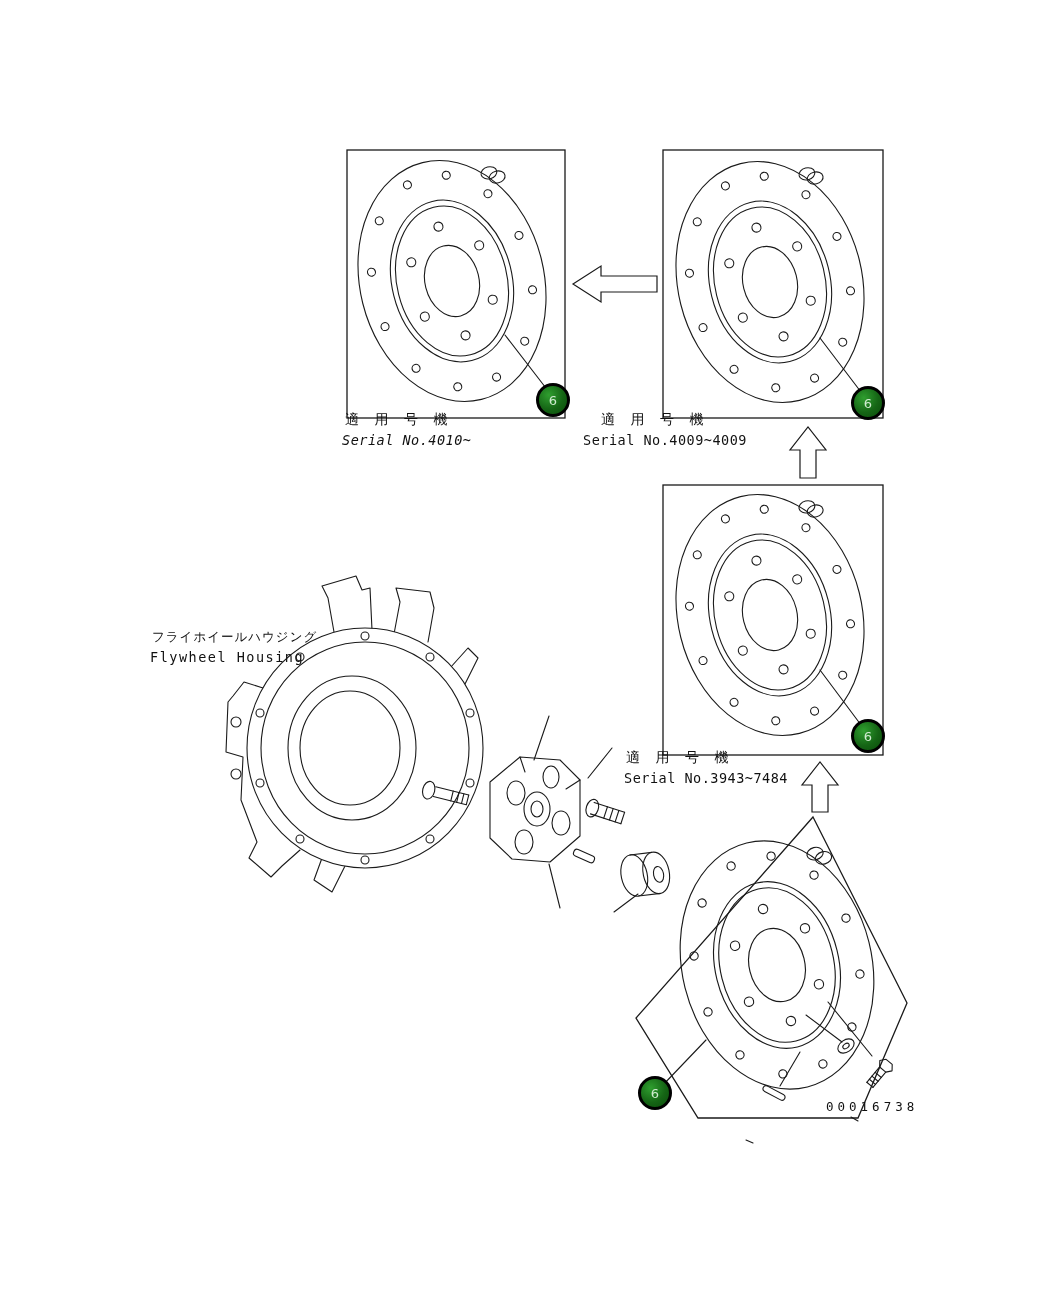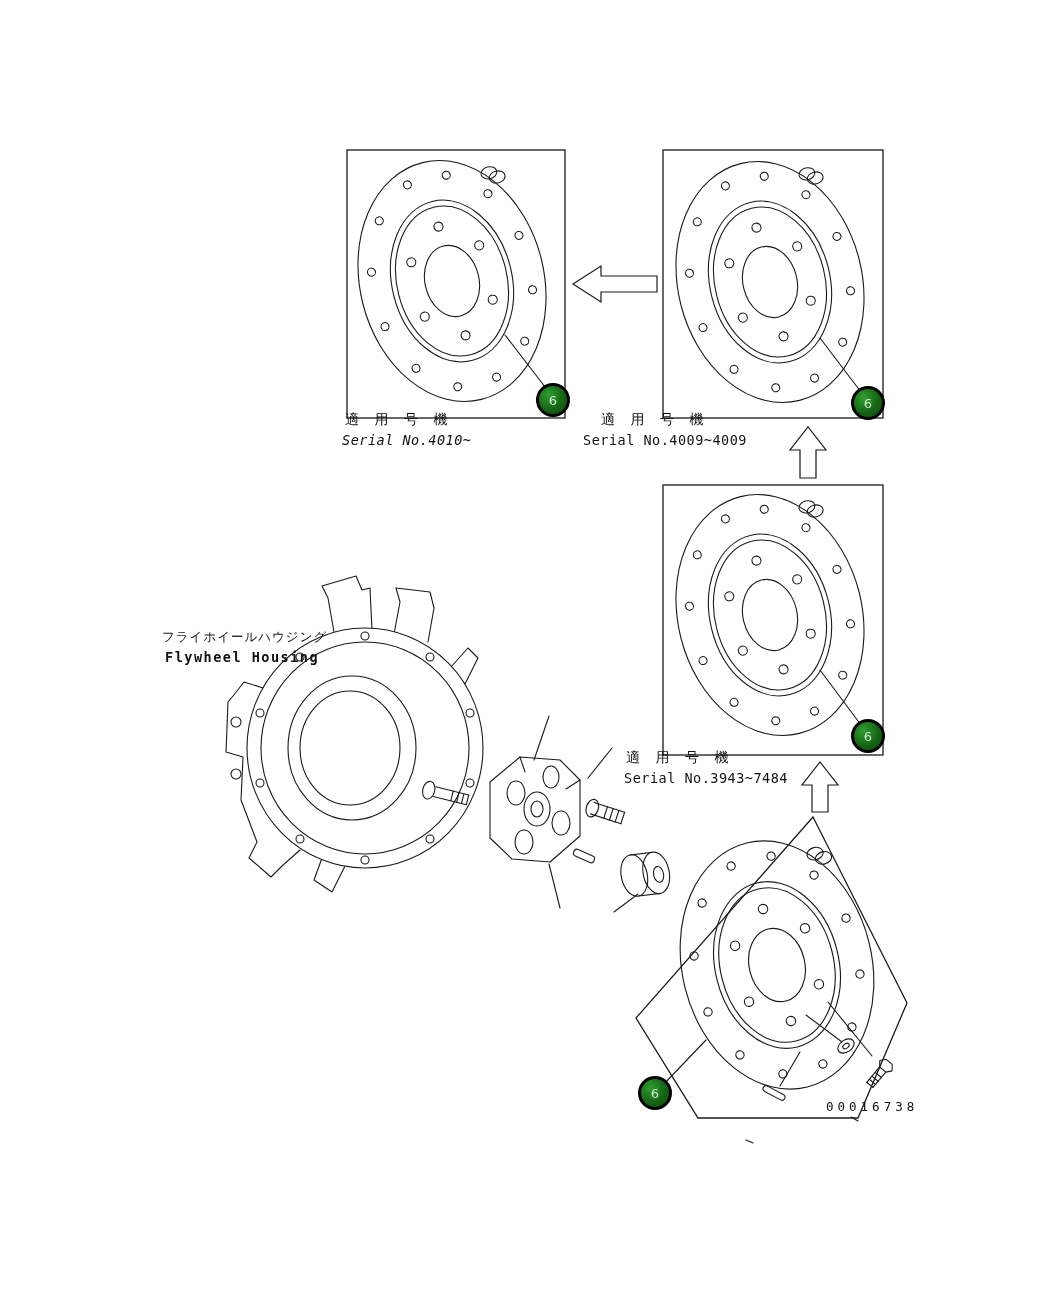--- a/index.html
+++ b/index.html
@@ -210,22 +210,22 @@
 
   <div class="label jp" style="left:345px;top:412px;">適 用 号 機</div>
   <div class="label serial" style="left:342px;top:433px;font-style:italic;">Serial No.4010~</div>
 
   <div class="label jp" style="left:601px;top:412px;">適 用 号 機</div>
   <div class="label serial" style="left:583px;top:433px;">Serial No.4009~4009</div>
 
   <div class="label jp" style="left:626px;top:750px;">適 用 号 機</div>
   <div class="label serial" style="left:624px;top:771px;">Serial No.3943~7484</div>
 
-  <div class="label jp-small" style="left:152px;top:630px;margin-left:10px;">フライホイールハウジング</div>
-  <div class="label serial" style="left:165px;top:650px;letter-spacing:1.5px;font-weight:bold;">Flywheel Housing</div>
+  <div class="label jp-small" style="left:152px;top:630px;">フライホイールハウジング</div>
+  <div class="label serial" style="left:150px;top:650px;letter-spacing:1.5px;">Flywheel Housing</div>
 
   <div class="label docnum" style="left:826px;top:1100px;">00016738</div>
 
   <div class="badge" style="left:536px;top:383px;">
     <span>6</span>
   </div>
   <div class="badge" style="left:851px;top:386px;">
     <span>6</span>
   </div>
   <div class="badge" style="left:851px;top:719px;">

